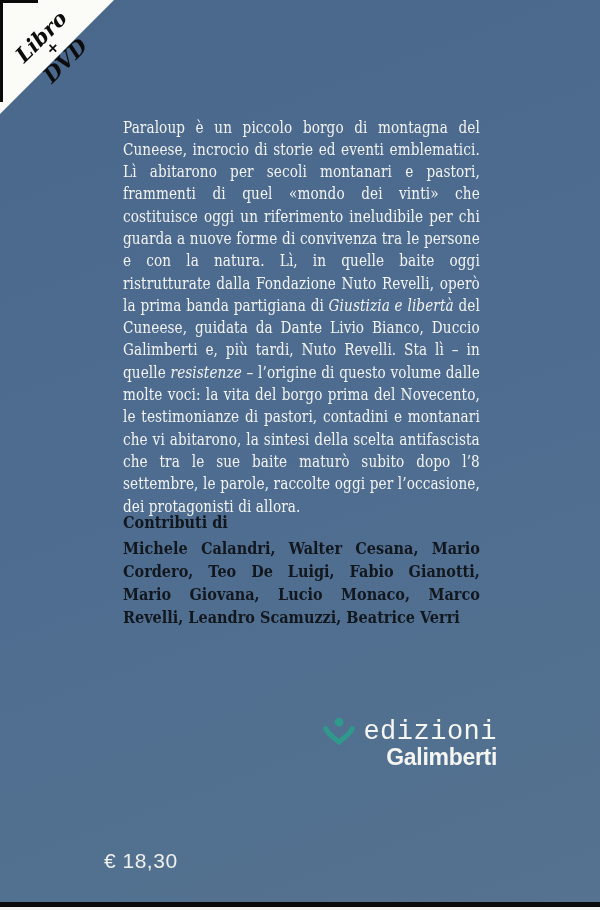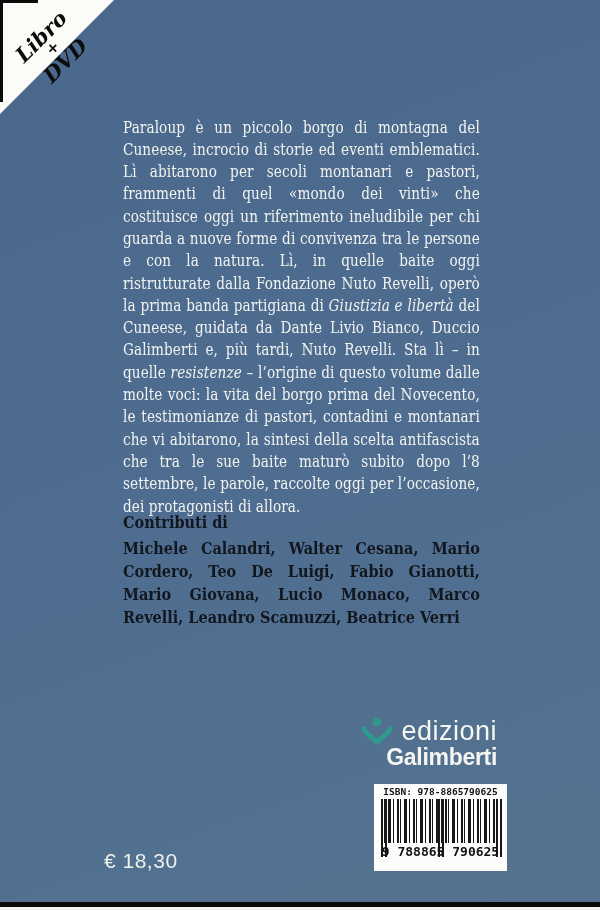--- a/index.html
+++ b/index.html
@@ -67,21 +67,21 @@
   
   .publisher {
     position: absolute; top: 716px; right: 103px;
     display: flex; flex-direction: column; align-items: flex-end;
     color: #f5f6f2;
   }
   .publisher-row {
     display: flex; align-items: center; gap: 7px;
   }
   .publisher-edizioni {
-    font-family: Liberation Sans, sans-serif;
+    font-family: Liberation Mono, monospace;
     font-size: 27px; letter-spacing: 0.5px;
   }
   .publisher-gruppoabele {
     font-family: "Liberation Sans", sans-serif;
     font-weight: bold; font-size: 23px; letter-spacing: -0.3px;
     margin-top: -3px;
   }
   .logo-icon { display: block; }
 
   
@@ -151,30 +151,19 @@
       <svg class="logo-icon" width="34" height="31" viewBox="0 0 36 32" aria-hidden="true">
         <circle cx="18" cy="6" r="4.6" fill="#2f9a8c"></circle>
         <path d="M18 27 C 13.5 22.5, 7.5 20.5, 4 13" fill="none" stroke="#2f9a8c" stroke-width="5.2" stroke-linecap="round"></path>
         <path d="M18 27 C 22.5 22.5, 28.5 20.5, 32 13" fill="none" stroke="#2f9a8c" stroke-width="5.2" stroke-linecap="round"></path>
       </svg>
       <span class="publisher-edizioni">edizioni</span>
     </div>
     <div class="publisher-gruppoabele">Galimberti</div>
   </div>
 
-  <div class="barcode">
-    <div class="barcode-isbn">ISBN: 978-8865790625</div>
-    <div class="barcode-bars"></div>
-    <div class="guard-bar guard-l1"></div>
-    <div class="guard-bar guard-l2"></div>
-    <div class="guard-bar guard-c1"></div>
-    <div class="guard-bar guard-c2"></div>
-    <div class="guard-bar guard-r1"></div>
-    <div class="guard-bar guard-r2"></div>
-    <div class="barcode-number">9 788865 790625</div>
-  </div>
 
   <div class="price">€ 18,30</div>
 
   <div class="edge-bottom-black"></div>
   <div class="edge-bottom-white"></div>
 
 </div>
 
 </body></html>

